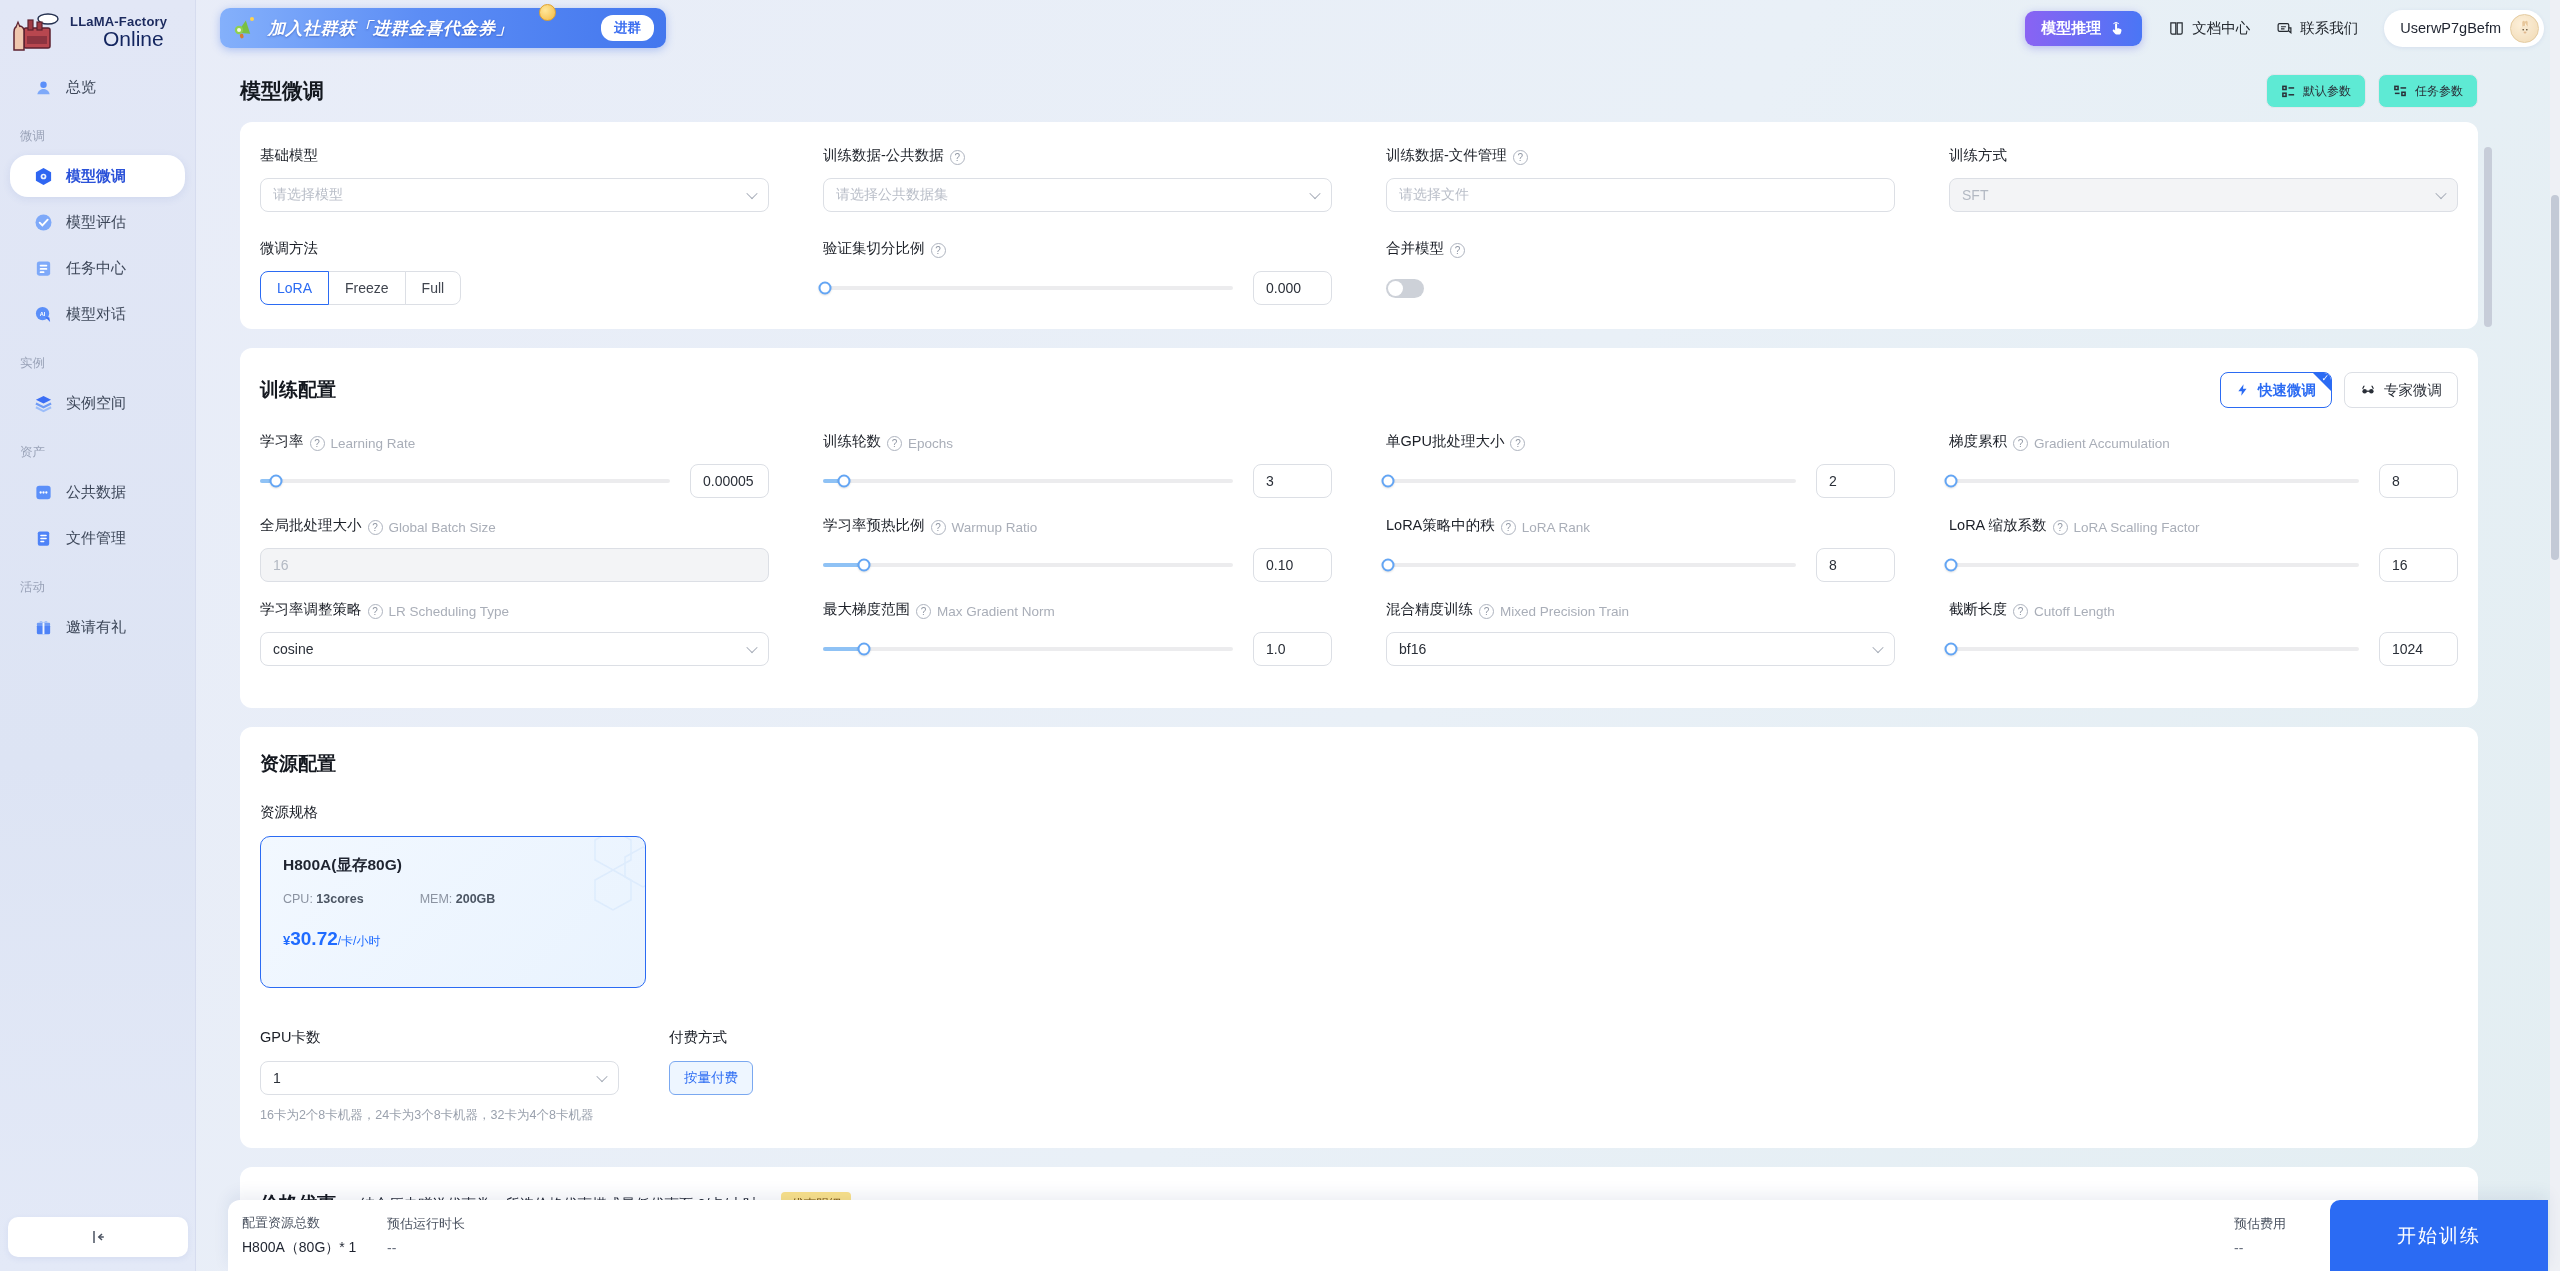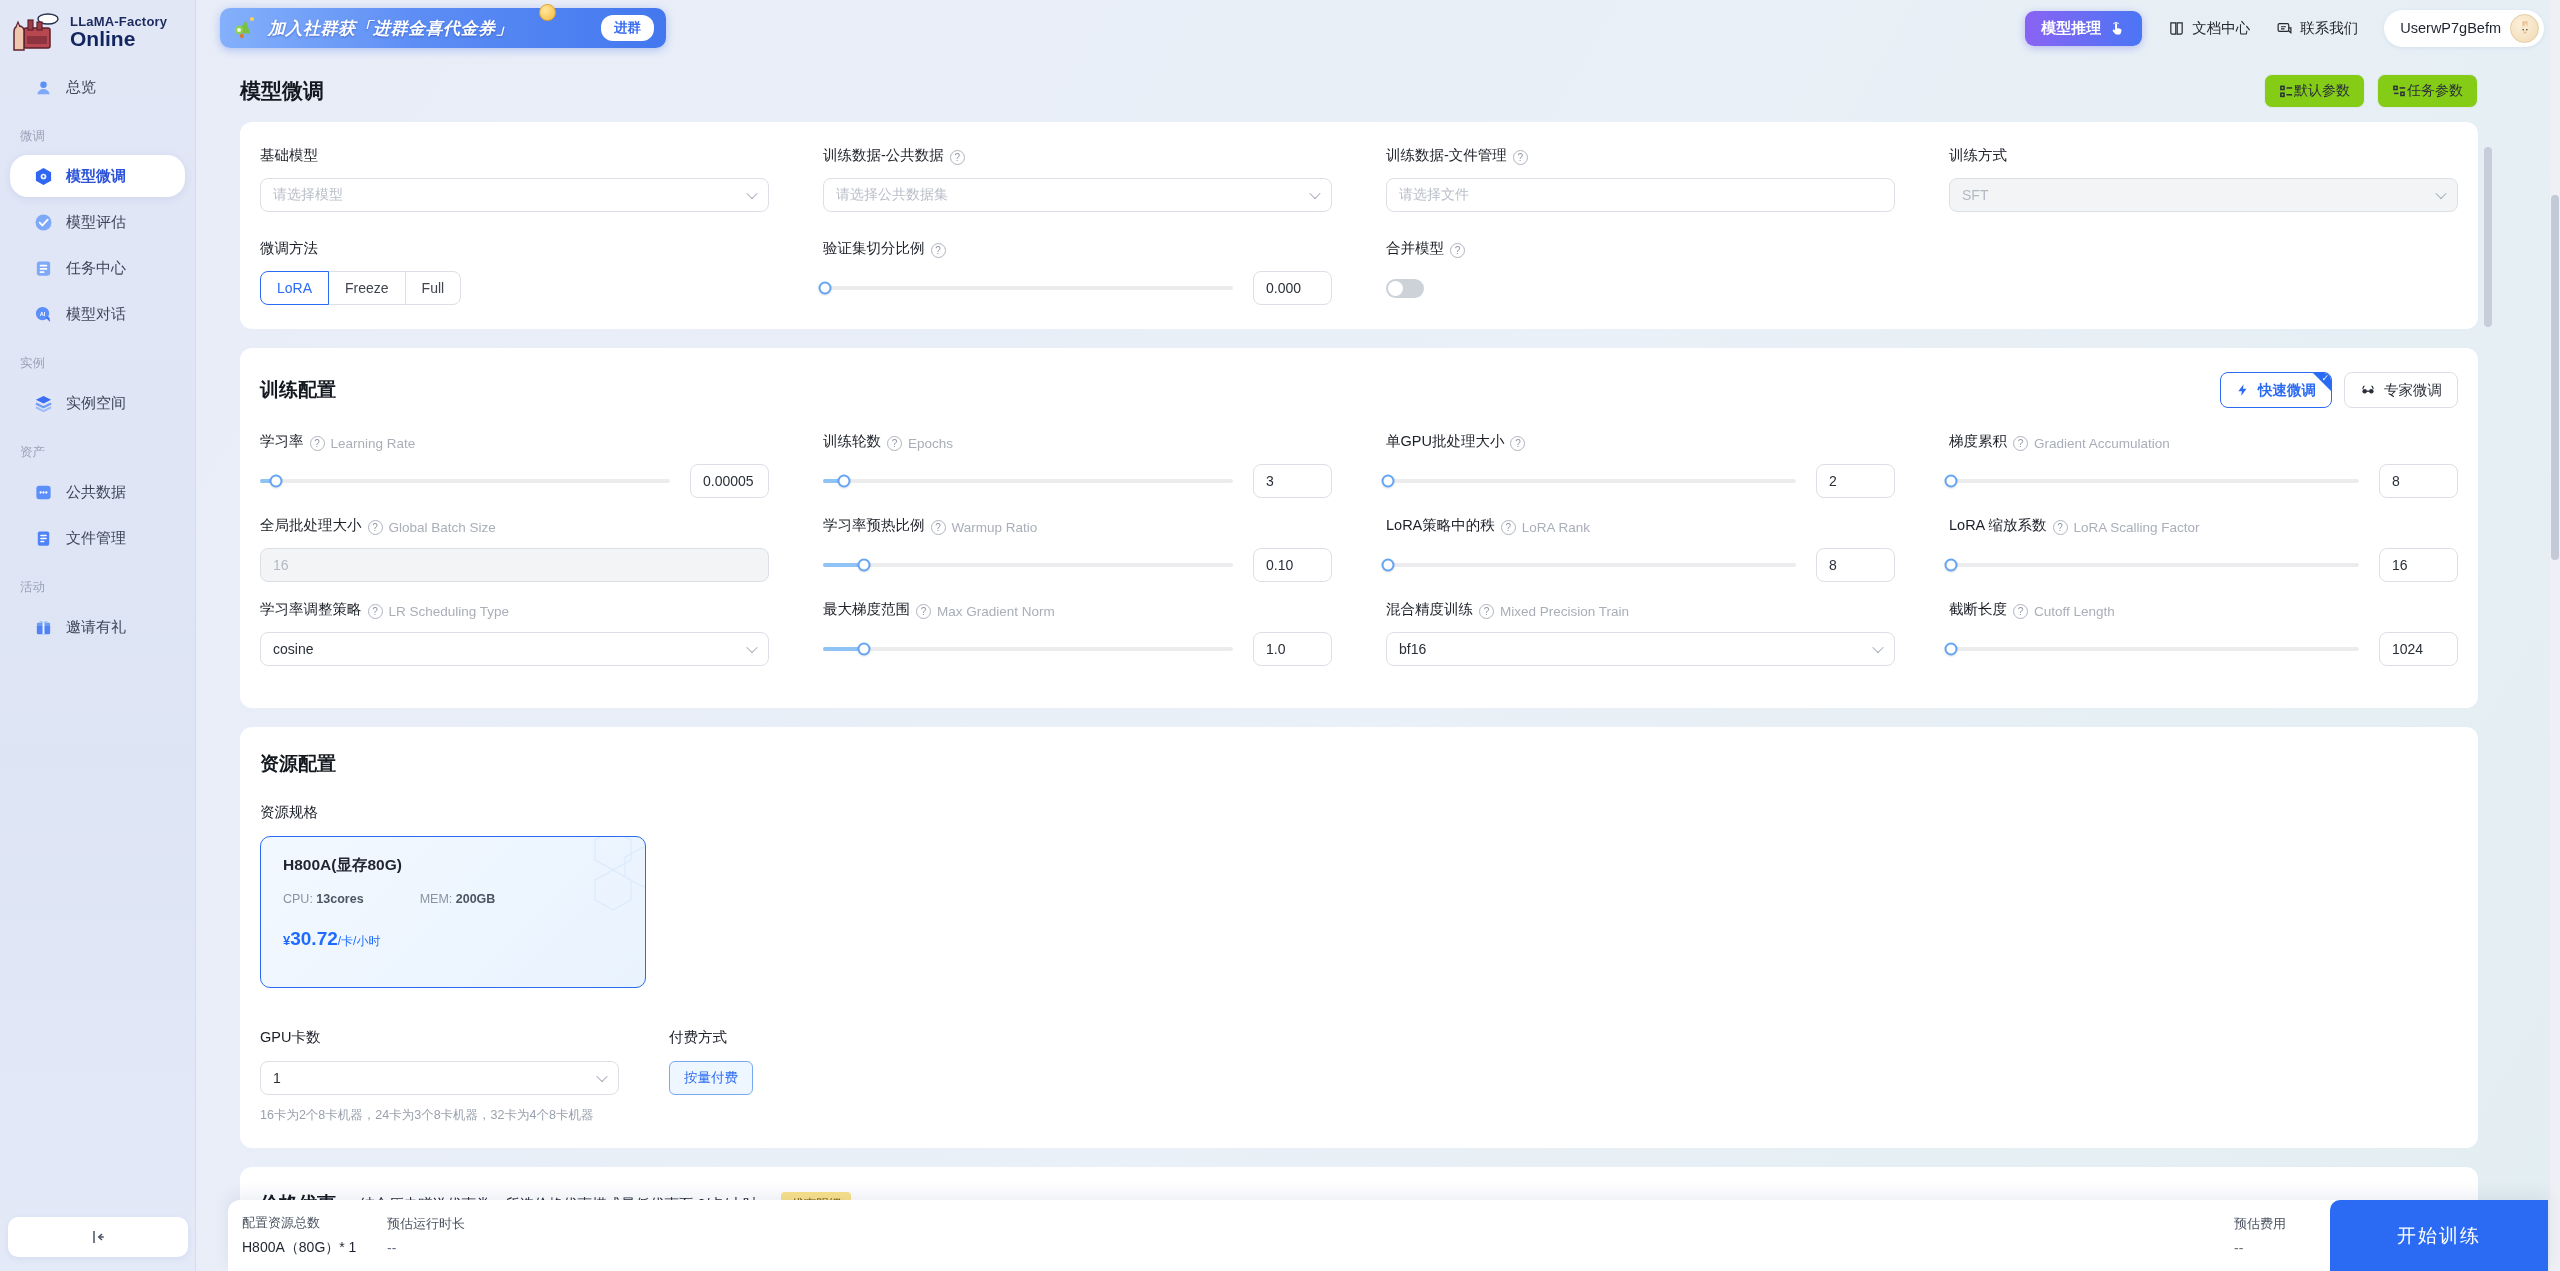--- a/index.html
+++ b/index.html
@@ -6,21 +6,21 @@
   html,body { width:2560px; height:1271px; overflow:hidden;
     font-family:"Liberation Sans","DejaVu Sans",sans-serif;
     background:linear-gradient(120deg,#e8ecf8 0%,#e9f0f7 55%,#e3eef2 100%); color:#1b1f27; }
 
   
   .sidebar { position:fixed; left:0; top:0; width:196px; height:1271px;
     background:linear-gradient(180deg,#e2e7f6 0%,#dde4f4 60%,#e3e9f7 100%);
     border-right:1px solid #d6dcef; z-index:5; }
   .s-logo { display:flex; align-items:center; gap:6px; padding:12px 8px 10px 10px; }
   .s-logo-text .l1 { font-size:13px; font-weight:800; color:#1c2a5e; letter-spacing:.2px; }
-  .s-logo-text .l2 { font-size:21px; font-weight:700; color:#13255f; margin-top:-2px; }
+  .s-logo-text .l2 { font-size:21px; font-weight:400; color:#13255f; margin-top:-2px;margin-left:33px; }
   .s-item { display:flex; align-items:center; gap:12px; margin:4px 10px; padding:10px 10px 10px 22px;
     border-radius:18px; font-size:15px; color:#3d4759; cursor:pointer; }
   .s-item.active { background:#ffffff; color:#2b52d9; font-weight:700; box-shadow:0 2px 8px rgba(60,90,180,.10); }
   .s-group { font-size:12.5px; color:#9aa3b8; padding:16px 0 6px 20px; }
   .s-ico { width:22px; height:22px; flex:0 0 22px; display:flex; align-items:center; justify-content:center; }
   .collapse-pill { position:absolute; left:8px; bottom:14px; width:180px; height:40px; background:#fff;
     border-radius:10px; display:flex; align-items:center; justify-content:center; cursor:pointer;
     box-shadow:0 2px 6px rgba(60,90,180,.08); }
 
   
@@ -42,22 +42,22 @@
   .user-pill { display:flex; align-items:center; gap:9px; background:#fff; border-radius:19px;
     padding:4px 5px 4px 16px; font-size:14.5px; color:#1f2430; cursor:pointer; box-shadow:0 1px 4px rgba(60,90,180,.10); }
   .avatar { width:29px; height:29px; border-radius:50%; background:radial-gradient(circle at 40% 35%,#fdf0da,#f0d9b4);
     border:1px solid #e4cba0; display:flex; align-items:center; justify-content:center; }
 
   
   .content { position:absolute; left:196px; top:56px; right:0; bottom:0; padding:0 82px 0 44px; }
   .page-head { display:flex; align-items:center; margin:18px 0 14px 0; }
   .page-title { font-size:21px; font-weight:800; color:#14181f; }
   .head-btns { margin-left:auto; display:flex; gap:12px; }
-  .ghost-btn { display:flex; align-items:center; gap:0; background:#84cc16; border:1px solid #e3e6ec; border-radius:8px;
-    height:34px; padding:0 14px; font-size:14px; color:#2a2f38; cursor:pointer; }
+  .ghost-btn { display:flex; align-items:center; gap:7px; background:#5eead4; border:1px solid #e3e6ec; border-radius:8px;
+    height:34px; padding:0 14px; font-size:12px; color:#2a2f38; cursor:pointer; }
 
   .card { background:#fff; border-radius:12px; padding:24px 20px; margin-bottom:19px; }
 
   .grid4 { display:grid; grid-template-columns:repeat(4,1fr); column-gap:54px; }
   .f-label { display:flex; align-items:flex-end; gap:6px; font-size:14.5px; color:#1b1f27; margin-bottom:13px; }
   .f-label .en { color:#a9aeb8; font-size:13.5px; font-weight:400; }
   .q { width:15px; height:15px; border-radius:50%; border:1px solid #aeb4bf; color:#8f96a3; font-size:10px;
     display:inline-flex; align-items:center; justify-content:center; cursor:pointer; flex:0 0 15px; }
   .row2 { margin-top:27px; }
 

